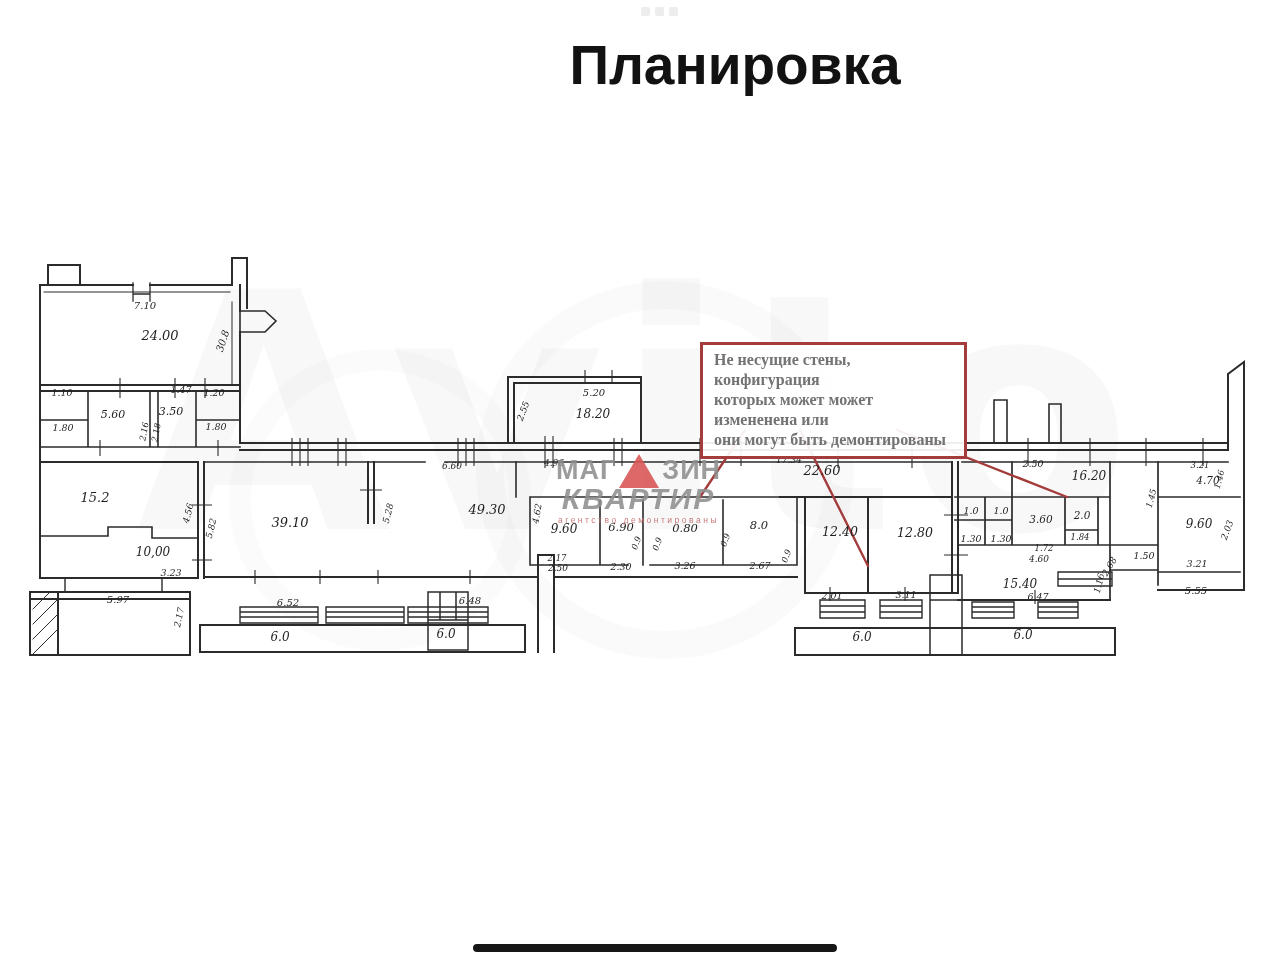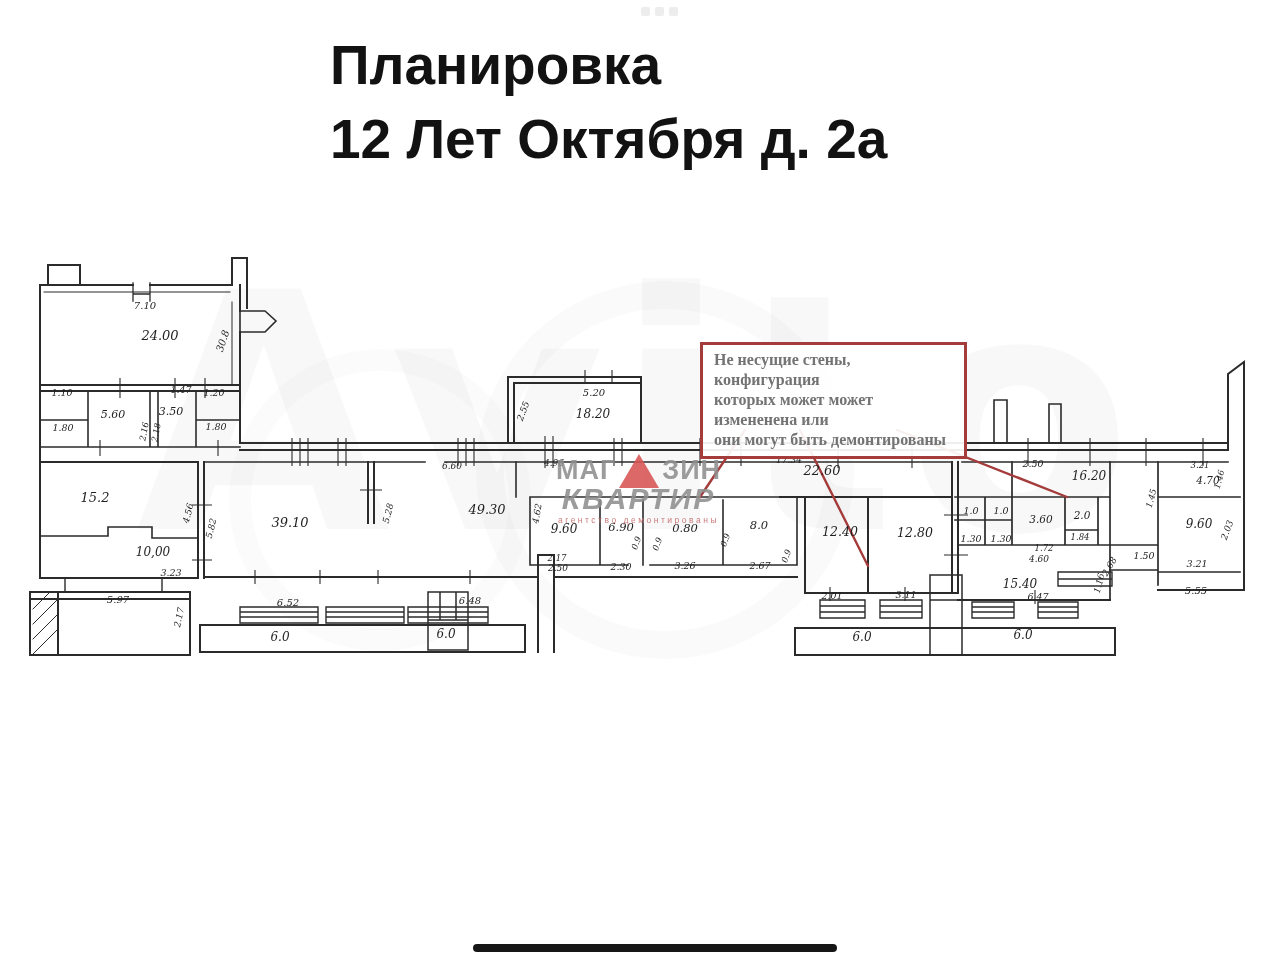--- a/index.html
+++ b/index.html
@@ -6,21 +6,21 @@
   #stage{position:relative;width:1278px;height:960px;background:#fff;overflow:hidden;
          font-family:"Liberation Sans",sans-serif;}
   
   #ghost{position:absolute;left:0;top:250px;width:1278px;text-align:center;
          font-family:"DejaVu Sans",sans-serif;font-weight:bold;font-size:330px;
          color:rgba(0,0,0,0.028);letter-spacing:10px;line-height:330px;pointer-events:none;}
   
   #topdots{position:absolute;left:641px;top:7px;display:flex;gap:5px;}
   #topdots span{width:9px;height:9px;border-radius:2px;background:#ededed;display:block;}
   
-  #title{position:absolute;left:330px;top:28px;width:810px;text-align:left;
+  #title{position:absolute;left:330px;top:28px;width:810px;text-align:center;
          font-weight:bold;color:#121212;font-size:55px;line-height:74px;}
   
   #plansvg{position:absolute;left:0;top:0;}
   .dim{font-family:"DejaVu Serif",serif;font-style:italic;fill:#1f1f1f;}
   
   #callout{position:absolute;left:700px;top:342px;width:240px;
            border:3px solid #a53c3c;background:rgba(255,255,255,0.92);
            padding:5px 10px 6px 11px;
            font-family:"Liberation Serif",serif;font-weight:bold;font-size:16px;
            line-height:20px;color:#737373;}
@@ -45,21 +45,20 @@
   <div id="ghost">Avito</div>
 
   <div id="topdots">
     <span></span>
     <span></span>
     <span></span>
   </div>
 
   <div id="title">
     <div>Планировка</div>
-    <div>12 Лет Октября д. 2а</div>
   </div>
 
   <svg id="plansvg" width="1278" height="960" viewBox="0 0 1278 960">
 
     <g>
       <circle cx="665" cy="470" r="175" fill="none" stroke="rgba(0,0,0,0.02)" stroke-width="28"></circle>
       <circle cx="380" cy="500" r="140" fill="none" stroke="rgba(0,0,0,0.015)" stroke-width="22"></circle>
     </g>
 
     <g stroke="#2b2b2b" fill="none" stroke-width="2" stroke-linecap="square">

